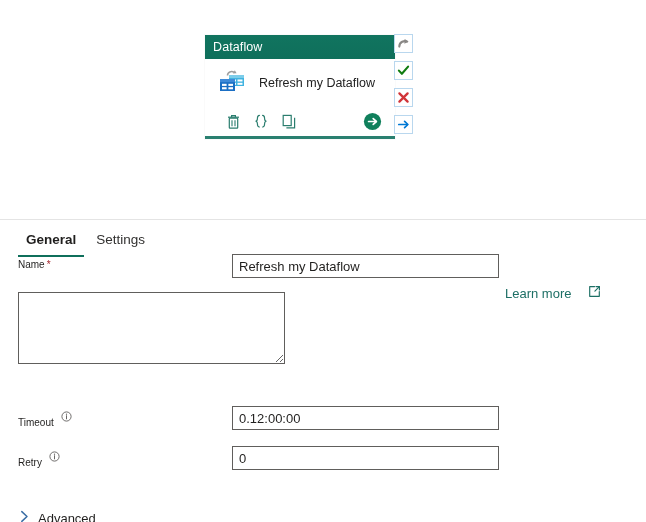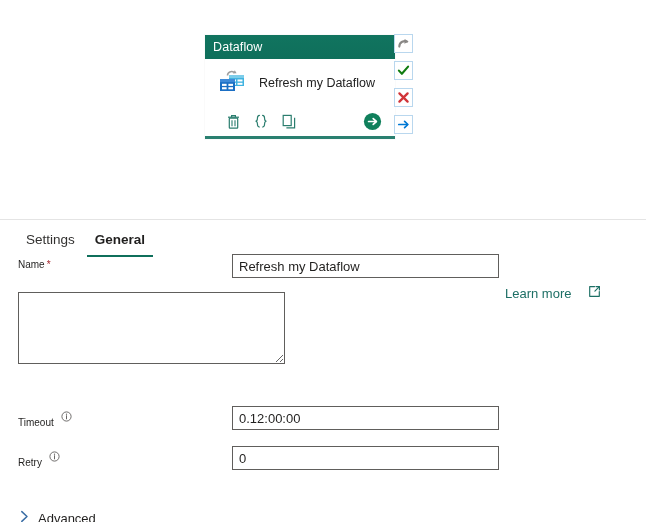--- a/index.html
+++ b/index.html
@@ -304,25 +304,25 @@
       </svg>
     </span>
   </div>
 
   <div id="canvas-divider"></div>
 </div>
 
 <div id="panel">
 
   <div id="tabs">
+    <div class="tab active">
+      <span>General</span>
+    </div>
     <div class="tab">
       <span>Settings</span>
-    </div>
-    <div class="tab active">
-      <span>General</span>
     </div>
   </div>
 
   <div id="form">
 
     <div class="field-row row-name">
       <div class="field-label">
         <span>Name</span><span class="req-star">*</span>
       </div>
       <div class="field-control">

